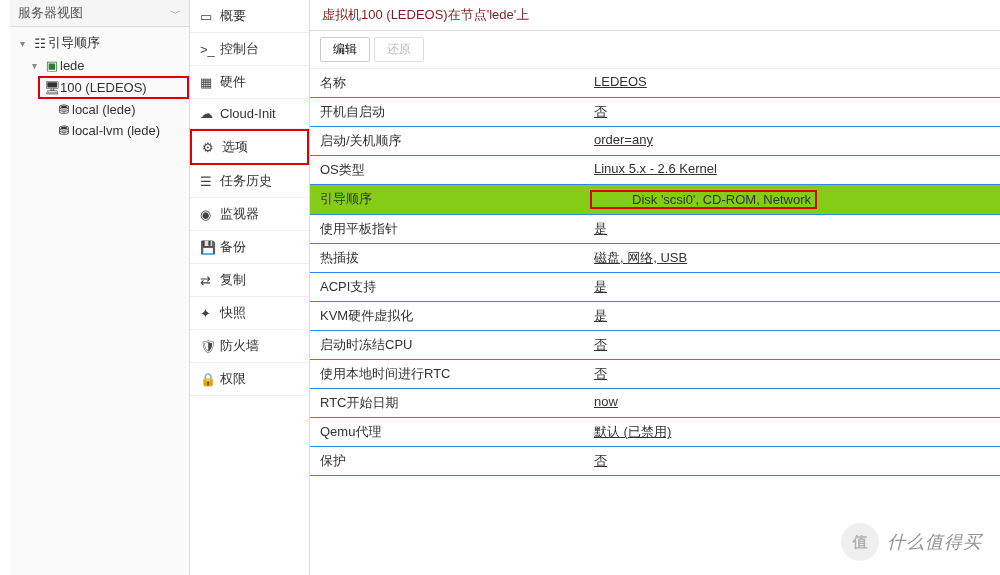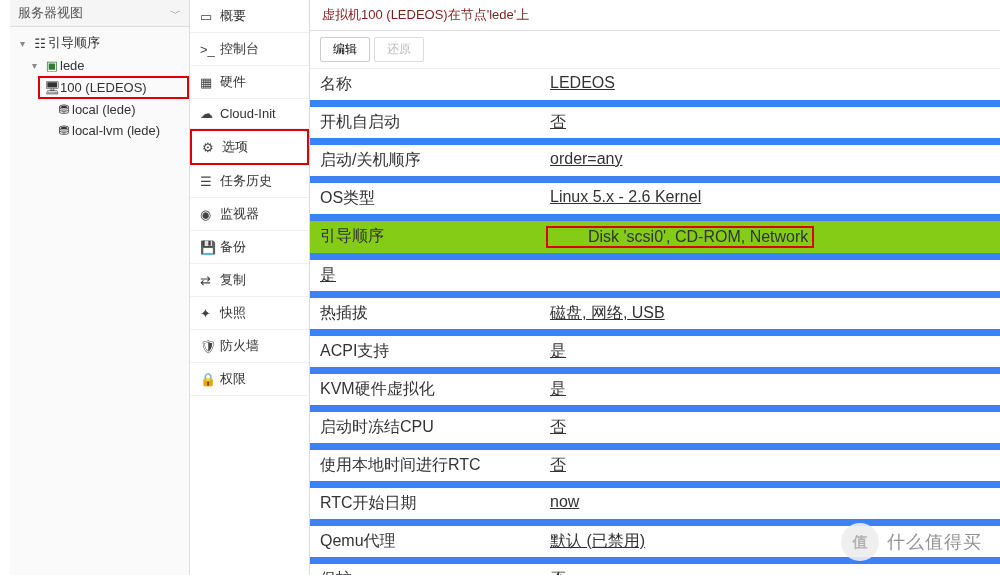--- a/index.html
+++ b/index.html
@@ -21,31 +21,31 @@
     .nav-item .nicon { width: 20px; color: #444; font-size: 13px; }
     .nav-sel { border: 2px solid #d00; }
 
     
     .content { flex: 1; display: flex; flex-direction: column; }
     .title-bar { padding: 6px 12px; border-bottom: 1px solid #ddd; color: #7f1d1d; font-size: 13px; }
     .toolbar { padding: 6px 10px; border-bottom: 1px solid #eee; display: flex; gap: 4px; }
     .btn { border: 1px solid #ccc; background: #fff; padding: 3px 12px; border-radius: 2px; font-size: 12px; cursor: pointer; }
     .btn.disabled { color: #bbb; border-color: #ddd; cursor: default; }
     .grid { flex: 1; }
-    .grow { display: flex; border-bottom: 7px solid #3b82f6; padding: 5px 10px; font-size: 16px; }
+    .grow { display: flex; border-bottom: 1px solid #3b82f6; padding: 5px 10px; font-size: 13px; gap: 44px; }
     .grow .k { width: 230px; color: #333; }
     .grow .v { flex: 1; color: #333; text-decoration: underline; }
     .grow.selrow { background: #84cc16; }
     .grow.selrow .v span { display: inline-block; padding-left: 40px; }
     .valbox-red { border: 2px solid #d00; padding: 0 4px; margin-left: -4px; }
 
     
     .wm { position: absolute; right: 18px; bottom: 14px; display: flex; align-items: center; gap: 8px; opacity: 0.9; }
     .wm .circle { width: 38px; height: 38px; border-radius: 50%; background: #eee; display: flex; align-items: center; justify-content: center; color: #aaa; font-weight: bold; font-size: 15px; }
-    .wm .txt { color: #888; font-size: 18px; font-weight: 500; letter-spacing: 1px; }
+    .wm .txt { color: #888; font-size: 18px; font-weight: 500; letter-spacing: 1px; font-style: italic; }
 
     
     .ico { display: inline-block; width: 16px; text-align: center; }
   </style>
 </head>
 <body>
 
 <div class="container">
 
   <div class="tree-panel">
@@ -151,20 +151,21 @@
         </div>
         <div class="grow">
           <div class="k">OS类型</div>
           <div class="v">Linux 5.x - 2.6 Kernel</div>
         </div>
         <div class="grow selrow">
           <div class="k">引导顺序</div>
           <div class="v"><span class="valbox-red">Disk 'scsi0', CD-ROM, Network</span></div>
         </div>
         <div class="grow">
+          <div class="k">使用平板指针</div>
           <div class="v">是</div>
         </div>
         <div class="grow">
           <div class="k">热插拔</div>
           <div class="v">磁盘, 网络, USB</div>
         </div>
         <div class="grow">
           <div class="k">ACPI支持</div>
           <div class="v">是</div>
         </div>

